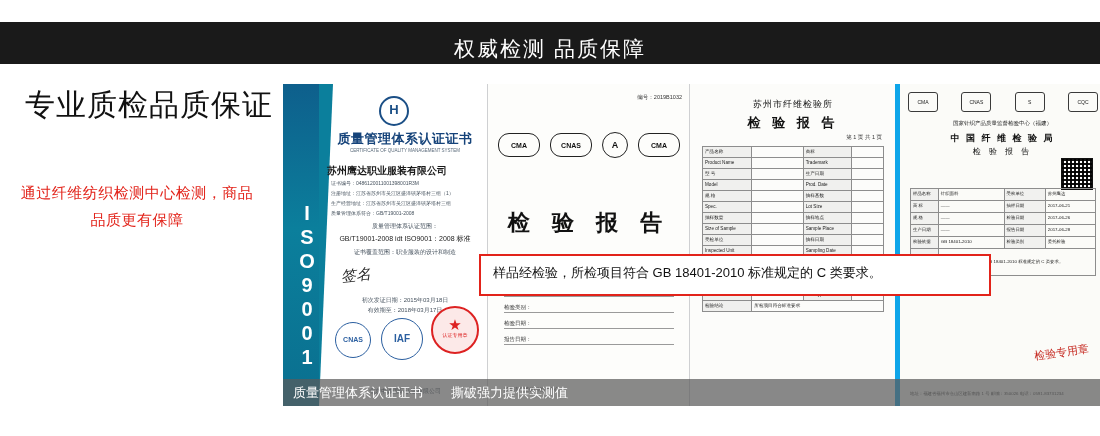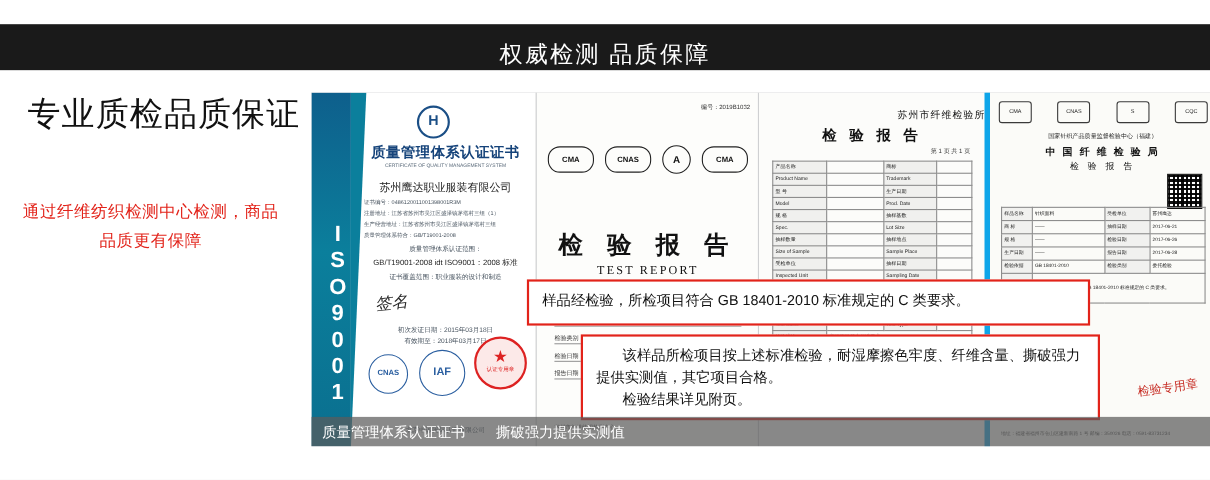--- a/index.html
+++ b/index.html
@@ -134,23 +134,22 @@
     left: 44px; top: 64px;
     width: 156px;
     text-align: center;
     font-size: 4.5px;
     color: #5a6a7a;
   }
   .cert1 .c-company {
     position: absolute;
     left: 44px; top: 80px;
     width: 156px;
-    text-align: center;
     font-size: 10px;
-    font-weight: normal;
+    font-weight: bold;
     color: #1a1a1a;
   }
   .cert1 .c-line {
     position: absolute;
     left: 48px;
     width: 148px;
     font-size: 5px;
     color: #46525e;
     text-align: left;
   }
@@ -294,21 +293,21 @@
     position: absolute;
     left: 406px; top: 0;
     width: 206px; height: 322px;
     background: #fcfcfa;
     border-left: 1px solid #cfd0d2;
   }
   .cert3 .t-org {
     position: absolute;
     left: 0; top: 14px;
     width: 206px;
-    text-align: right;
+    text-align: center;
     font-size: 9px;
     color: #111;
     letter-spacing: 1px;
   }
   .cert3 .t-title {
     position: absolute;
     left: 0; top: 30px;
     width: 206px;
     text-align: center;
     font-size: 13px;
@@ -542,21 +541,20 @@
 
   <div class="cert2">
     <div class="code">编号：2019B1032</div>
     <div class="marks">
       <div class="mark">CMA</div>
       <div class="mark">CNAS</div>
       <div class="mark round">A</div>
       <div class="mark">CMA</div>
     </div>
     <div class="r-title">检 验 报 告</div>
-    <div class="r-title-en">TEST REPORT</div>
     <div class="r-row" style="top:188px;">样品名称：</div>
     <div class="r-row" style="top:204px;">委托单位：</div>
     <div class="r-row" style="top:220px;">检验类别：</div>
     <div class="r-row" style="top:236px;">检验日期：</div>
     <div class="r-row" style="top:252px;">报告日期：</div>
     <div class="r-foot">苏州市纤维纺织检测中心</div>
   </div>
 
   <div class="cert3">
     <div class="t-org">苏州市纤维检验所</div>
@@ -705,24 +703,20 @@
       </tr>
     </tbody>
       </table>
     <div class="redseal">检验专用章</div>
     <div class="n-foot">地址：福建省福州市仓山区建新南路 1 号    邮编：350026    电话：0591-83731234</div>
   </div>
 
   <div class="callout one">
     <span>样品经检验，所检项目符合 GB 18401-2010 标准规定的 C 类要求。</span>
   </div>
-  <div class="callout two">
-    <div class="ind">该样品所检项目按上述标准检验，耐湿摩擦色牢度、纤维含量、撕破强力提供实测值，其它项目合格。</div>
-    <div class="ind">检验结果详见附页。</div>
-  </div>
 
   <div class="caption-bar">
     <span>质量管理体系认证证书</span>
     <span>撕破强力提供实测值</span>
   </div>
 </div>
 
 <div class="bottom-strip"></div>
 
 </body></html>

